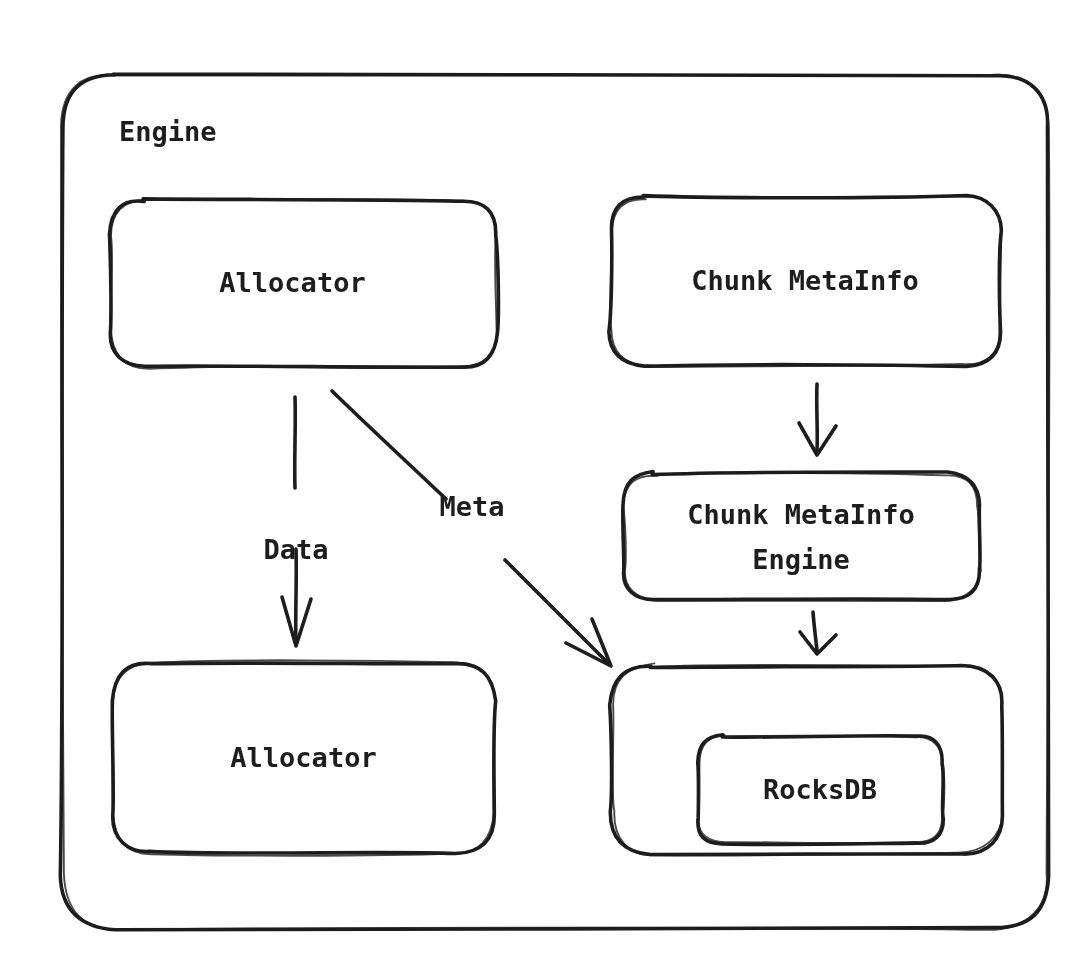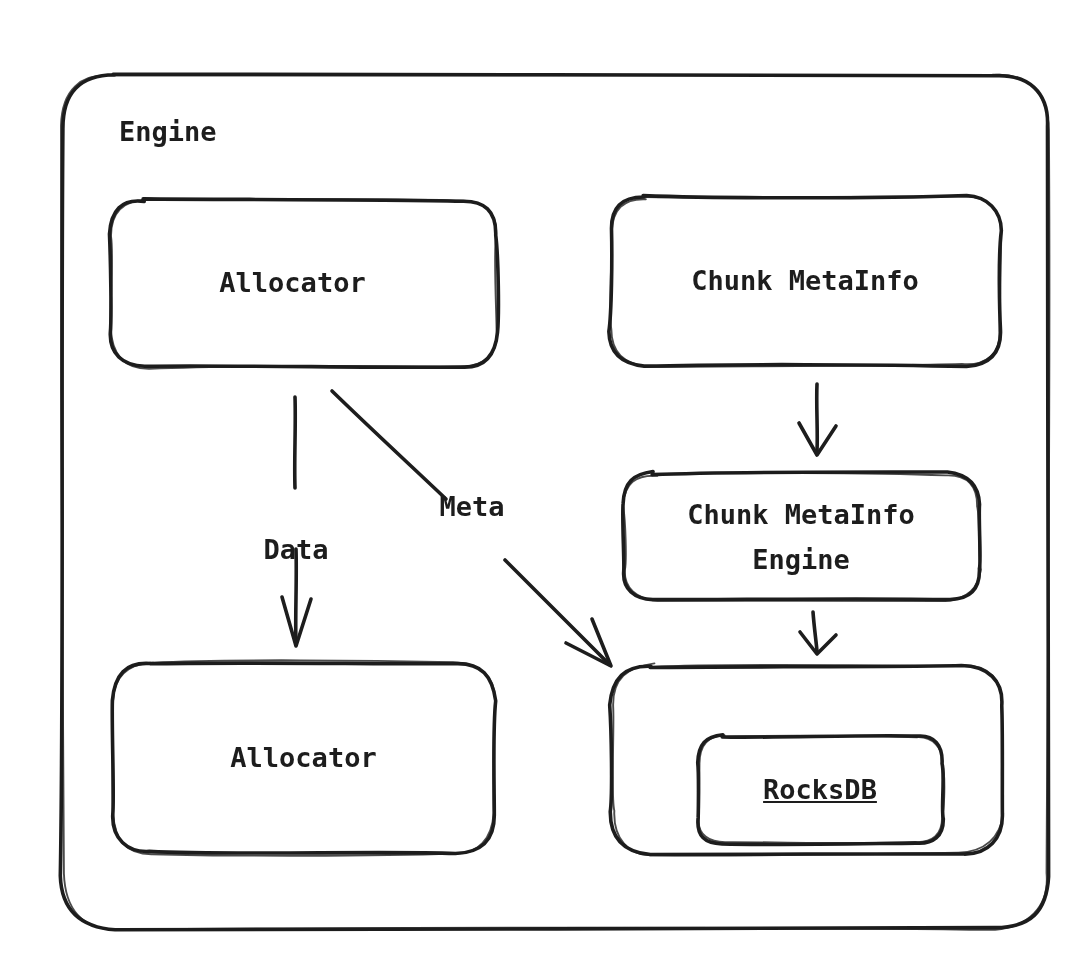--- a/index.html
+++ b/index.html
@@ -79,21 +79,21 @@
   <div class="lbl node-lbl" style="left:99px;top:200px;width:387px;height:167px;">Allocator</div>
 
   <div class="lbl node-lbl" style="left:610px;top:197px;width:390px;height:168px;">Chunk MetaInfo</div>
 
   <div class="lbl node-lbl two-line" style="left:623px;top:473px;width:356px;height:127px;">
     <span>Chunk MetaInfo</span>
     <span>Engine</span>
   </div>
 
 
-  <div class="lbl node-lbl" style="left:697px;top:736px;width:246px;height:108px;text-decoration:underline;">RocksDB</div>
+  <div class="lbl node-lbl" style="left:697px;top:736px;width:246px;height:108px;">RocksDB</div>
 
   <div class="lbl node-lbl" style="left:113px;top:663px;width:381px;height:190px;">Allocator</div>
 
   <div class="lbl center-pt" style="left:296px;top:502px;margin-top:48px;">Data</div>
 
   <div class="lbl center-pt" style="left:472px;top:507px;">Meta</div>
 
 </div>
 
 </body></html>

